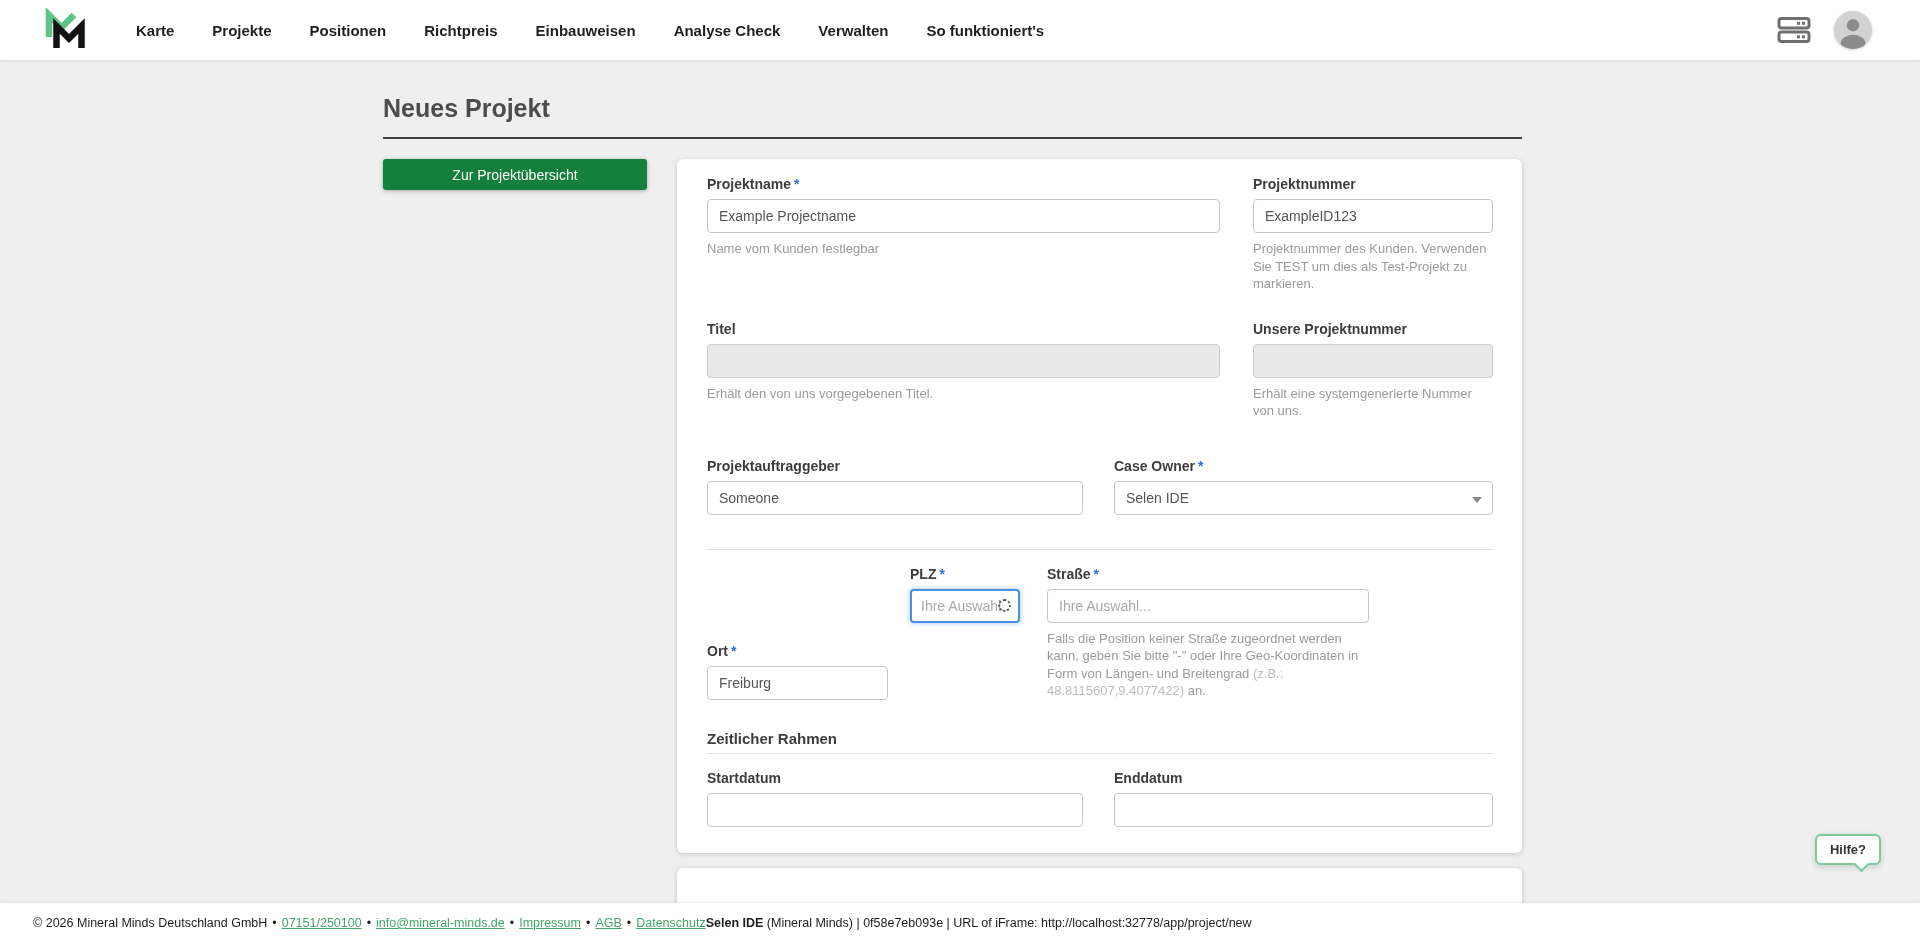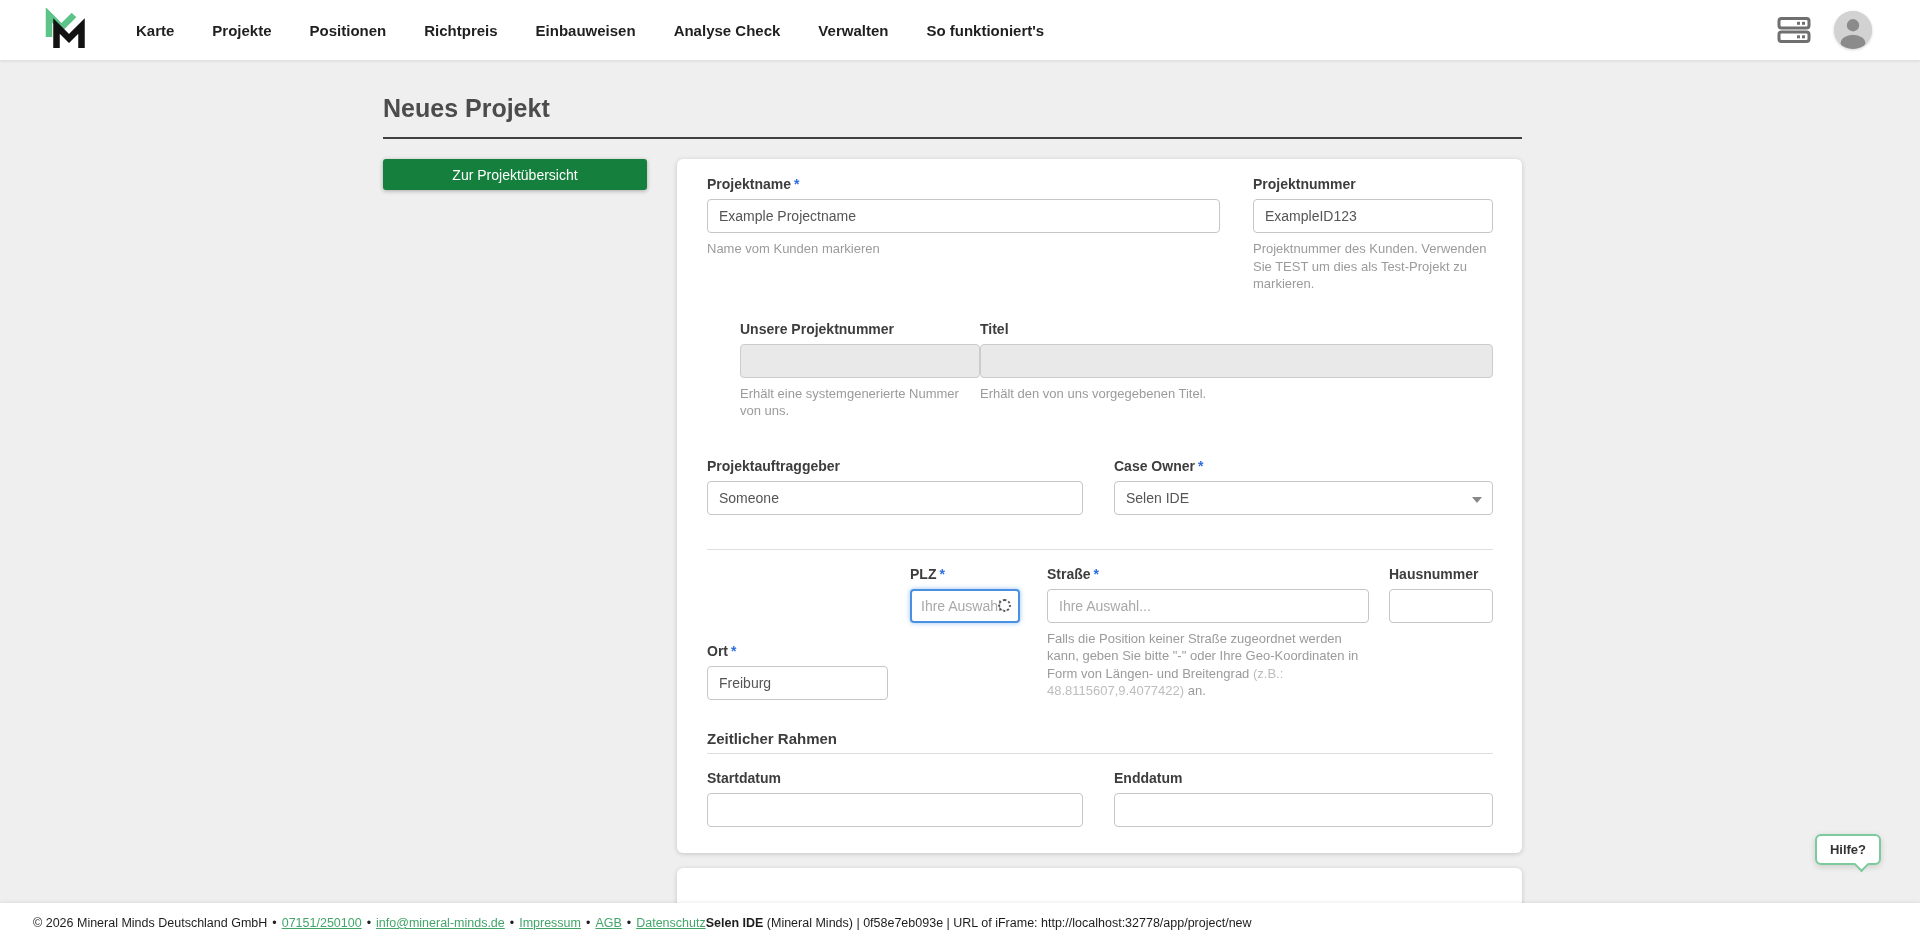--- a/index.html
+++ b/index.html
@@ -182,39 +182,39 @@
     <div class="left-col">
       <button class="back-btn">Zur Projektübersicht</button>
     </div>
 
     <section class="card">
 
       <div class="frow mb28">
         <div class="fgroup w513">
           <label class="f-label"><span>Projektname</span><span class="req">*</span></label>
           <input class="f-input" type="text" value="Example Projectname" style="">
-          <div class="helper">Name vom Kunden markieren</div>
+          <div class="helper">Name vom Kunden festlegbar</div>
         </div>
         <div class="fgroup w240 push-right">
           <label class="f-label">Projektnummer</label>
           <input class="f-input" type="text" value="ExampleID123" style="">
           <div class="helper">Projektnummer des Kunden. Verwenden Sie TEST um dies als Test-Projekt zu markieren.</div>
         </div>
       </div>
 
       <div class="frow mb38">
+        <div class="fgroup w513">
+          <label class="f-label">Titel</label>
+          <input class="f-input" type="text" disabled="" value="" style="">
+          <div class="helper">Erhält den von uns vorgegebenen Titel.</div>
+        </div>
         <div class="fgroup w240 push-right">
           <label class="f-label">Unsere Projektnummer</label>
           <input class="f-input" type="text" disabled="" value="" style="">
           <div class="helper">Erhält eine systemgenerierte Nummer von uns.</div>
-        </div>
-        <div class="fgroup w513">
-          <label class="f-label">Titel</label>
-          <input class="f-input" type="text" disabled="" value="" style="">
-          <div class="helper">Erhält den von uns vorgegebenen Titel.</div>
         </div>
       </div>
 
       <div class="frow mb34">
         <div class="fgroup w376">
           <label class="f-label">Projektauftraggeber</label>
           <input class="f-input" type="text" value="Someone" style="">
         </div>
         <div class="fgroup w379 push-right">
           <label class="f-label"><span>Case Owner</span><span class="req">*</span></label>
@@ -237,24 +237,20 @@
           <span class="input-wrap">
             <input class="f-input focused" type="text" placeholder="Ihre Auswahl..." style="">
             <span class="spinner"></span>
           </span>
         </div>
         <div class="fgroup w322" style="margin-right:20px;">
           <label class="f-label"><span>Straße</span><span class="req">*</span></label>
           <input class="f-input" type="text" placeholder="Ihre Auswahl..." style="">
           <div class="helper"><span>Falls die Position keiner Straße zugeordnet werden kann, geben Sie bitte "-" oder Ihre Geo-Koordinaten in Form von Längen- und Breitengrad </span><span class="lighter">(z.B.: 48.8115607,9.4077422)</span><span> an.</span></div>
         </div>
-        <div class="fgroup w104">
-          <label class="f-label">Hausnummer</label>
-          <input class="f-input" type="text" value="" style="">
-        </div>
       </div>
 
       <div class="section-head mt30">
         <span class="section-title">Zeitlicher Rahmen</span>
       </div>
       <hr class="divider">
 
       <div class="frow">
         <div class="fgroup w376">
           <label class="f-label">Startdatum</label>

